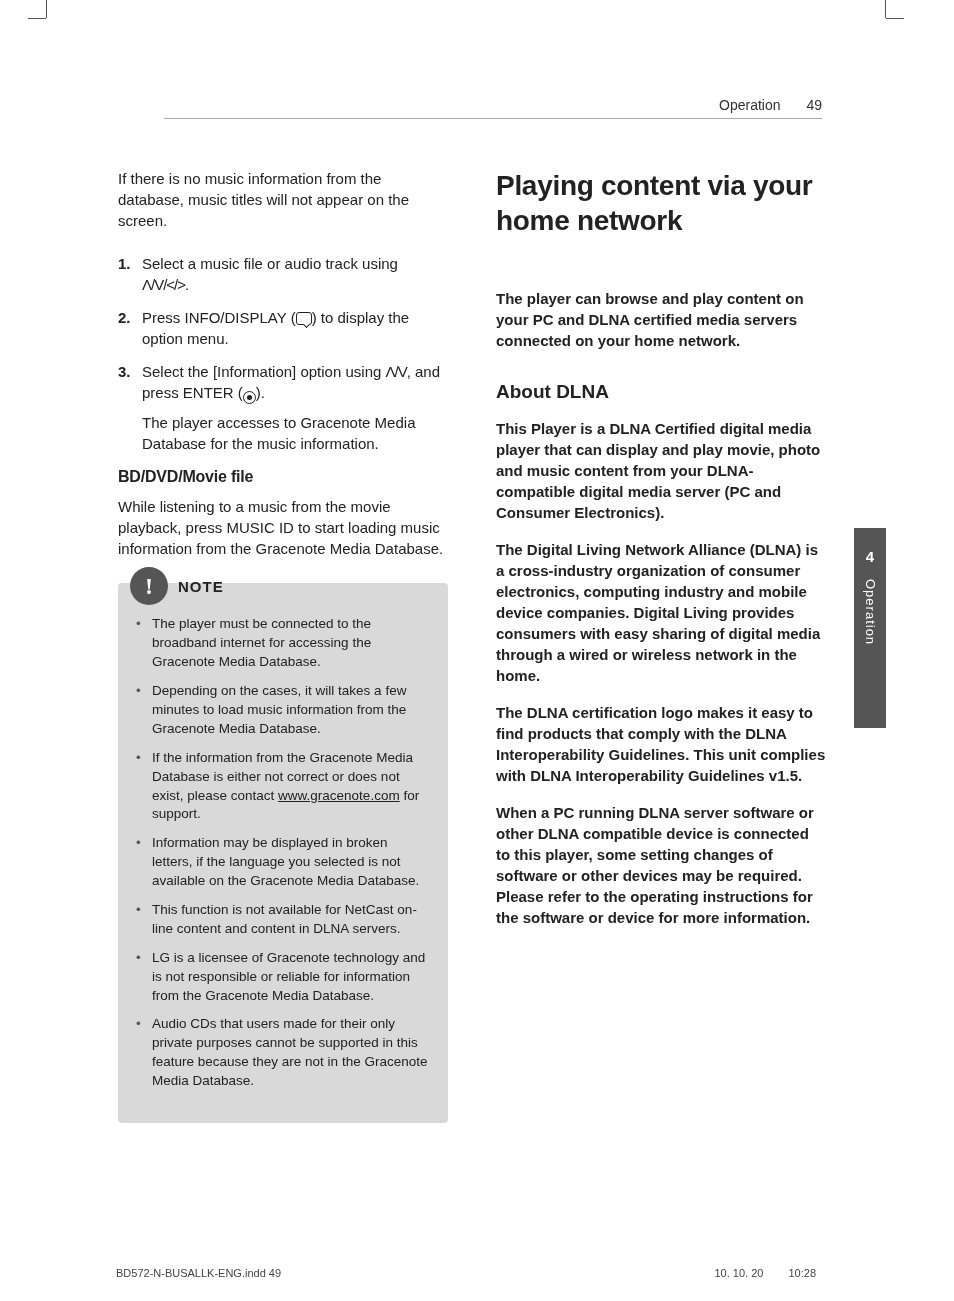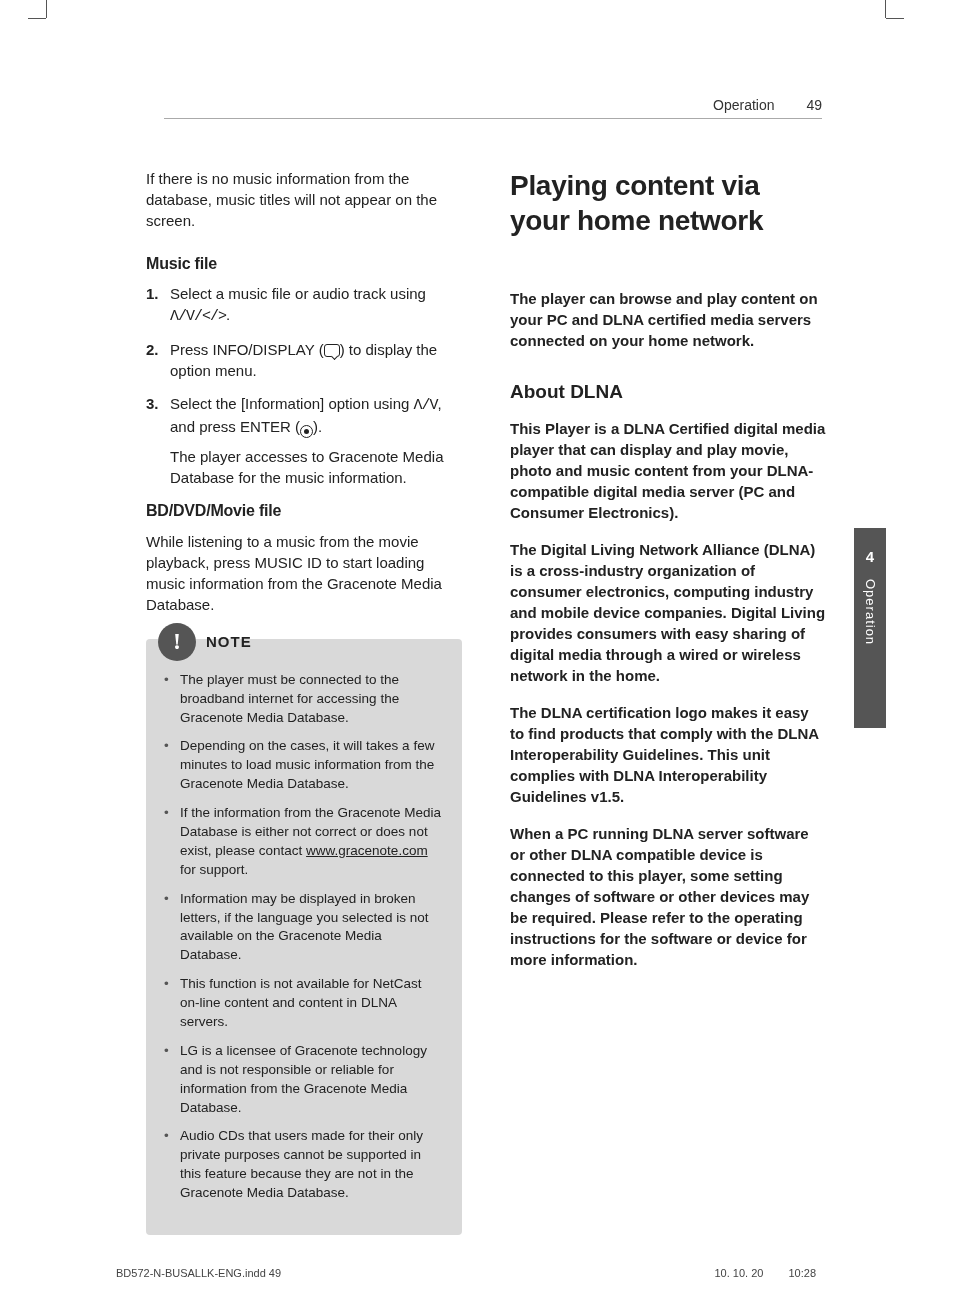--- a/index.html
+++ b/index.html
@@ -22,32 +22,31 @@
     position: absolute;
     left: 46px; right: 68px; top: 18px; bottom: 0;
     padding: 70px 60px 40px 72px;
   }
   .running-header {
     position: absolute;
     top: 78px; right: 64px;
     font-size: 14px;
     color: #333;
   }
-  .running-header .pn { margin-left: 28px; }
+  .running-header .pn { margin-left: 22px; }
   .hr-top {
     position: absolute;
     top: 100px; left: 118px; right: 64px;
     height: 1px; background: #aaa;
   }
 
   .columns {
     display: flex;
     gap: 48px;
     margin-top: 80px;
-    margin-left: 28px;
   }
   .col { flex: 1; }
 
   .intro-p { margin-bottom: 22px; }
   h3.sub { font-size: 16px; font-weight: 700; margin: 10px 0 8px; letter-spacing: -0.2px; }
   ol.steps { list-style: none; counter-reset: step; padding-left: 0; }
   ol.steps > li { counter-increment: step; display: flex; margin-bottom: 12px; }
   ol.steps > li::before { content: counter(step) "."; font-weight: 700; width: 24px; flex-shrink: 0; }
   .step-body { flex: 1; }
   .step-extra { margin-top: 8px; }
@@ -108,21 +107,21 @@
   }
 
   .footer {
     position: absolute;
     left: 70px; right: 70px; bottom: 20px;
     font-size: 11px; color: #444;
     display: flex; justify-content: space-between; text-align: right;
   }
   .footer .right span { margin-left: 22px; }
 
-  .glyph { font-family: Liberation Mono, monospace; letter-spacing: -1px; }
+  .glyph { font-family: Liberation Sans, sans-serif; letter-spacing: -1px; }
   .icon-inline {
     display: inline-flex; width: 16px; height: 13px;
     border: 1.4px solid #222; border-radius: 3px;
     vertical-align: -2px; position: relative;
   }
   .icon-inline.info::after {
     content: ""; position: absolute; right: 2px; bottom: -3px;
     width: 4px; height: 4px; border-right: 1.4px solid #222; border-bottom: 1.4px solid #222;
     transform: rotate(45deg); background: #fff;
   }
@@ -152,21 +151,20 @@
   <div class="side-tab">
     <div class="chap">4</div>
     <div class="label">Operation</div>
   </div>
 
   <div class="columns">
 
     <div class="col">
       <p class="intro-p">If there is no music information from the database, music titles will not appear on the screen.</p>
 
-      <h3 class="sub">Music file</h3>
       <ol class="steps">
         <li>
           <div class="step-body">
             <span>Select a music file or audio track using </span><span class="glyph">Λ/V/&lt;/&gt;</span><span>.</span>
           </div>
         </li>
         <li>
           <div class="step-body">
             <span>Press INFO/DISPLAY (</span><span class="icon-inline info"></span><span>) to display the option menu.</span>
           </div>

